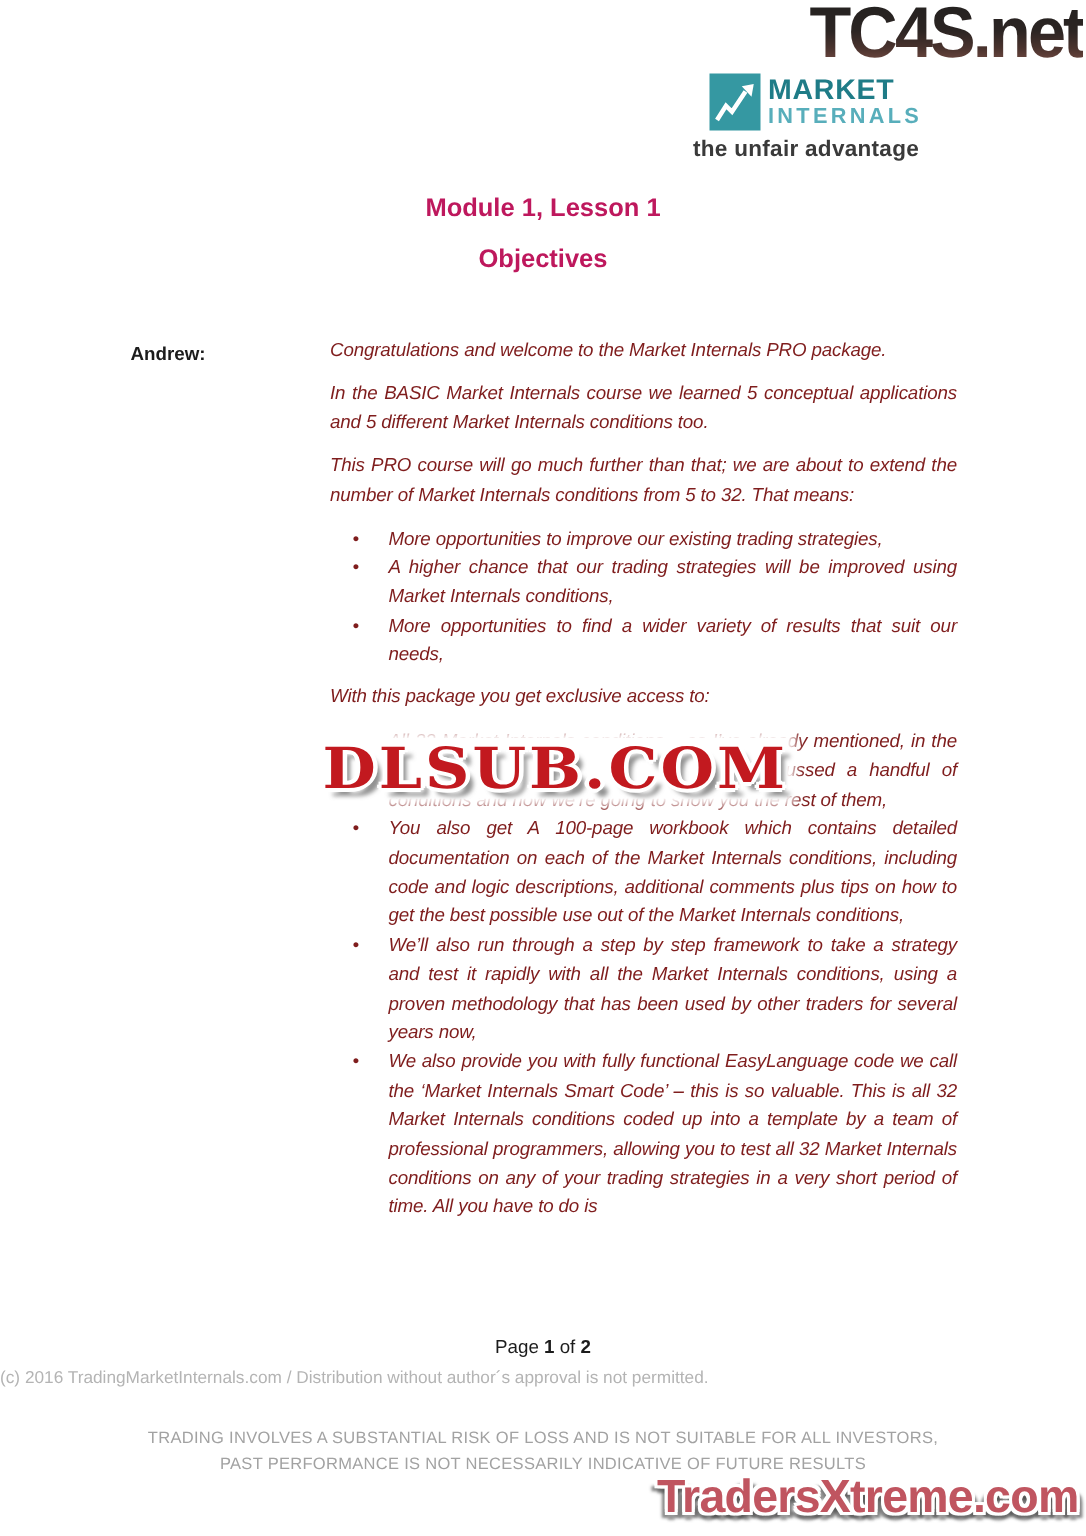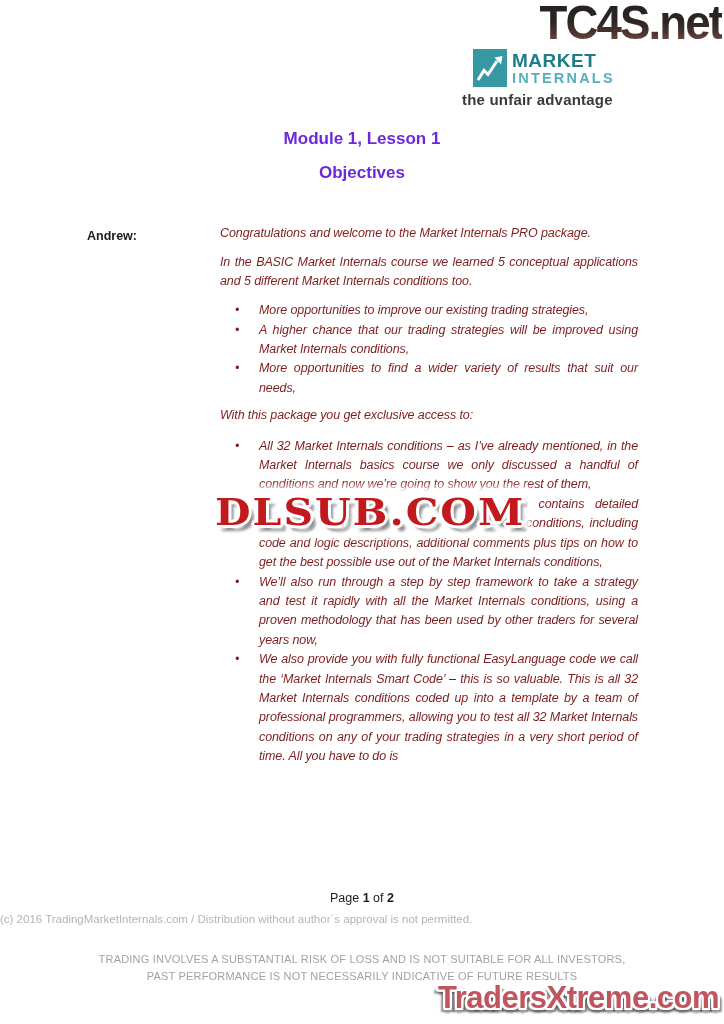--- a/index.html
+++ b/index.html
@@ -43,21 +43,21 @@
     font-size:14.5px;font-weight:600;color:#58aebb;
     letter-spacing:2.2px;line-height:16px;
   }
   .logo-tagline{
     margin-top:4px;font-size:15px;font-weight:600;color:#3a3a3a;
     letter-spacing:0.2px;white-space:nowrap;
   }
 
   
   .titles{position:absolute;left:87px;top:129px;width:550px;text-align:center;}
-  .title-line{font-size:17px;font-weight:bold;color:#6d28d9;}
+  .title-line{font-size:17px;font-weight:bold;color:#be185d;}
   .title-line.first{margin-bottom:14px;}
 
   
   .speaker{
     position:absolute;left:87px;top:229px;
     font-size:12.5px;font-weight:bold;color:#1c1c1c;
   }
   .content{
     position:absolute;left:220px;top:224px;width:418px;
     font-size:12.5px;line-height:19.4px;letter-spacing:-0.1px;
@@ -142,20 +142,21 @@
   <div class="titles">
     <div class="title-line first">Module 1, Lesson 1</div>
     <div class="title-line">Objectives</div>
   </div>
 
   <div class="speaker">Andrew:</div>
 
   <div class="content">
     <p>Congratulations and welcome to the Market Internals PRO package.</p>
     <p>In the BASIC Market Internals course we learned 5 conceptual applications and 5 different Market Internals conditions too.</p>
+    <p>This PRO course will go much further than that; we are about to extend the number of Market Internals conditions from 5 to 32. That means:</p>
     <ul>
       <li>More opportunities to improve our existing trading strategies,</li>
       <li>A higher chance that our trading strategies will be improved using Market Internals conditions,</li>
       <li>More opportunities to find a wider variety of results that suit our needs,</li>
     </ul>
     <p class="lead">With this package you get exclusive access to:</p>
     <ul>
       <li>All 32 Market Internals conditions – as I’ve already mentioned, in the Market Internals basics course we only discussed a handful of conditions and now we’re going to show you the rest of them,</li>
       <li>You also get A 100-page workbook which contains detailed documentation on each of the Market Internals conditions, including code and logic descriptions, additional comments plus tips on how to get the best possible use out of the Market Internals conditions,</li>
       <li>We’ll also run through a step by step framework to take a strategy and test it rapidly with all the Market Internals conditions, using a proven methodology that has been used by other traders for several years now,</li>

